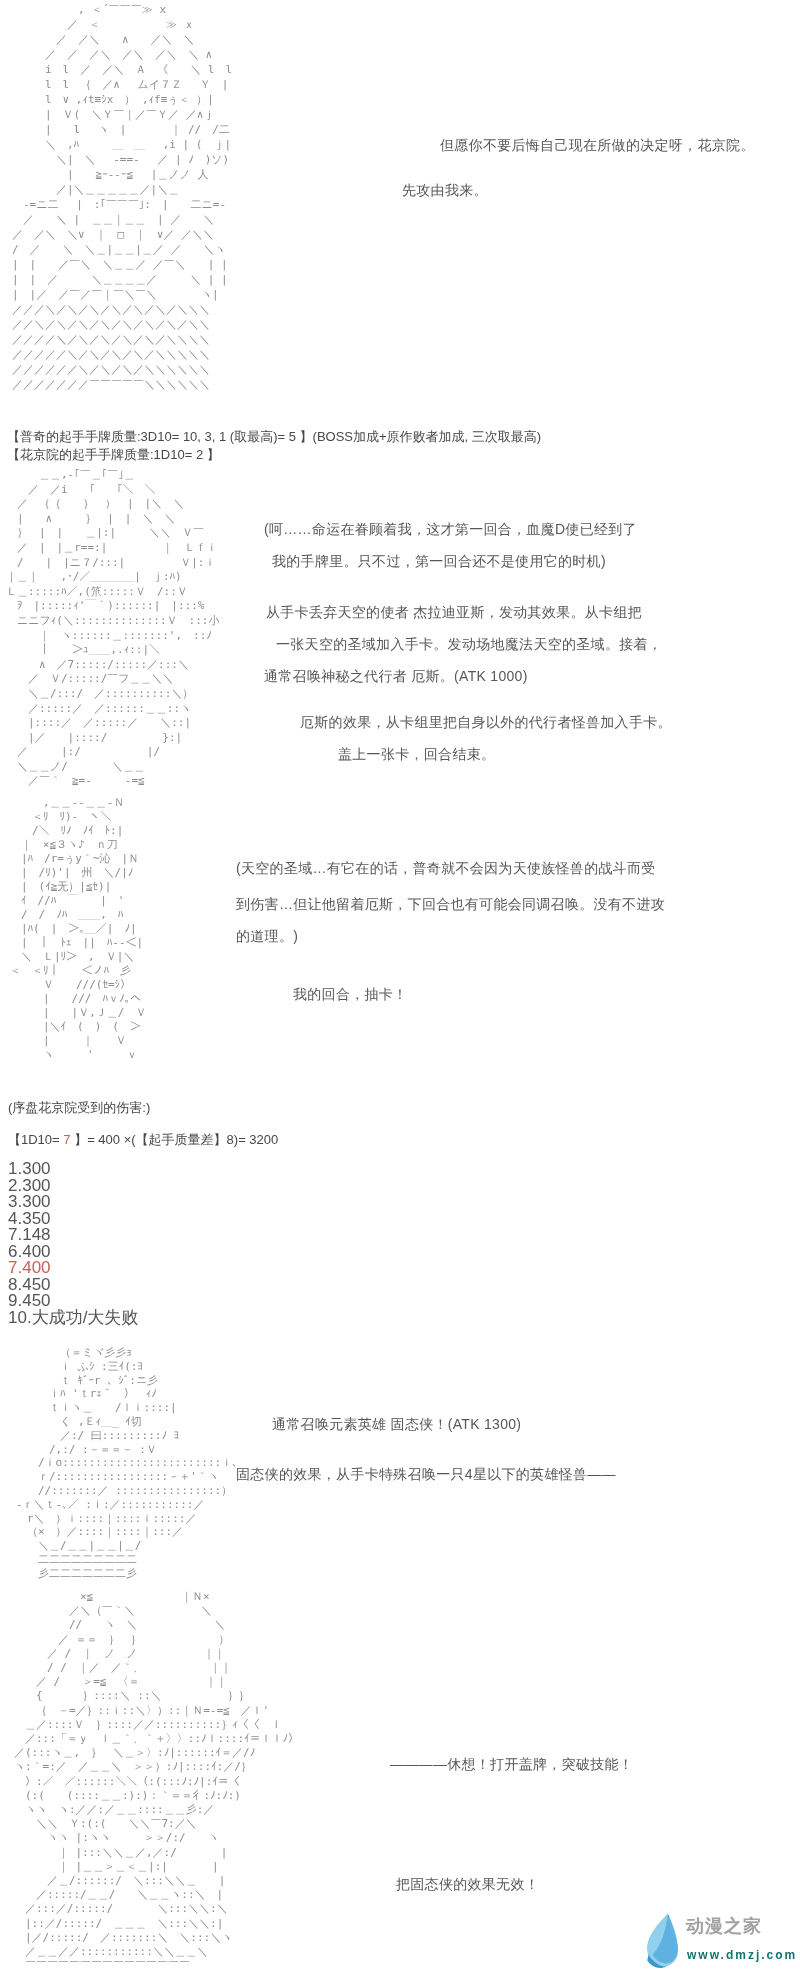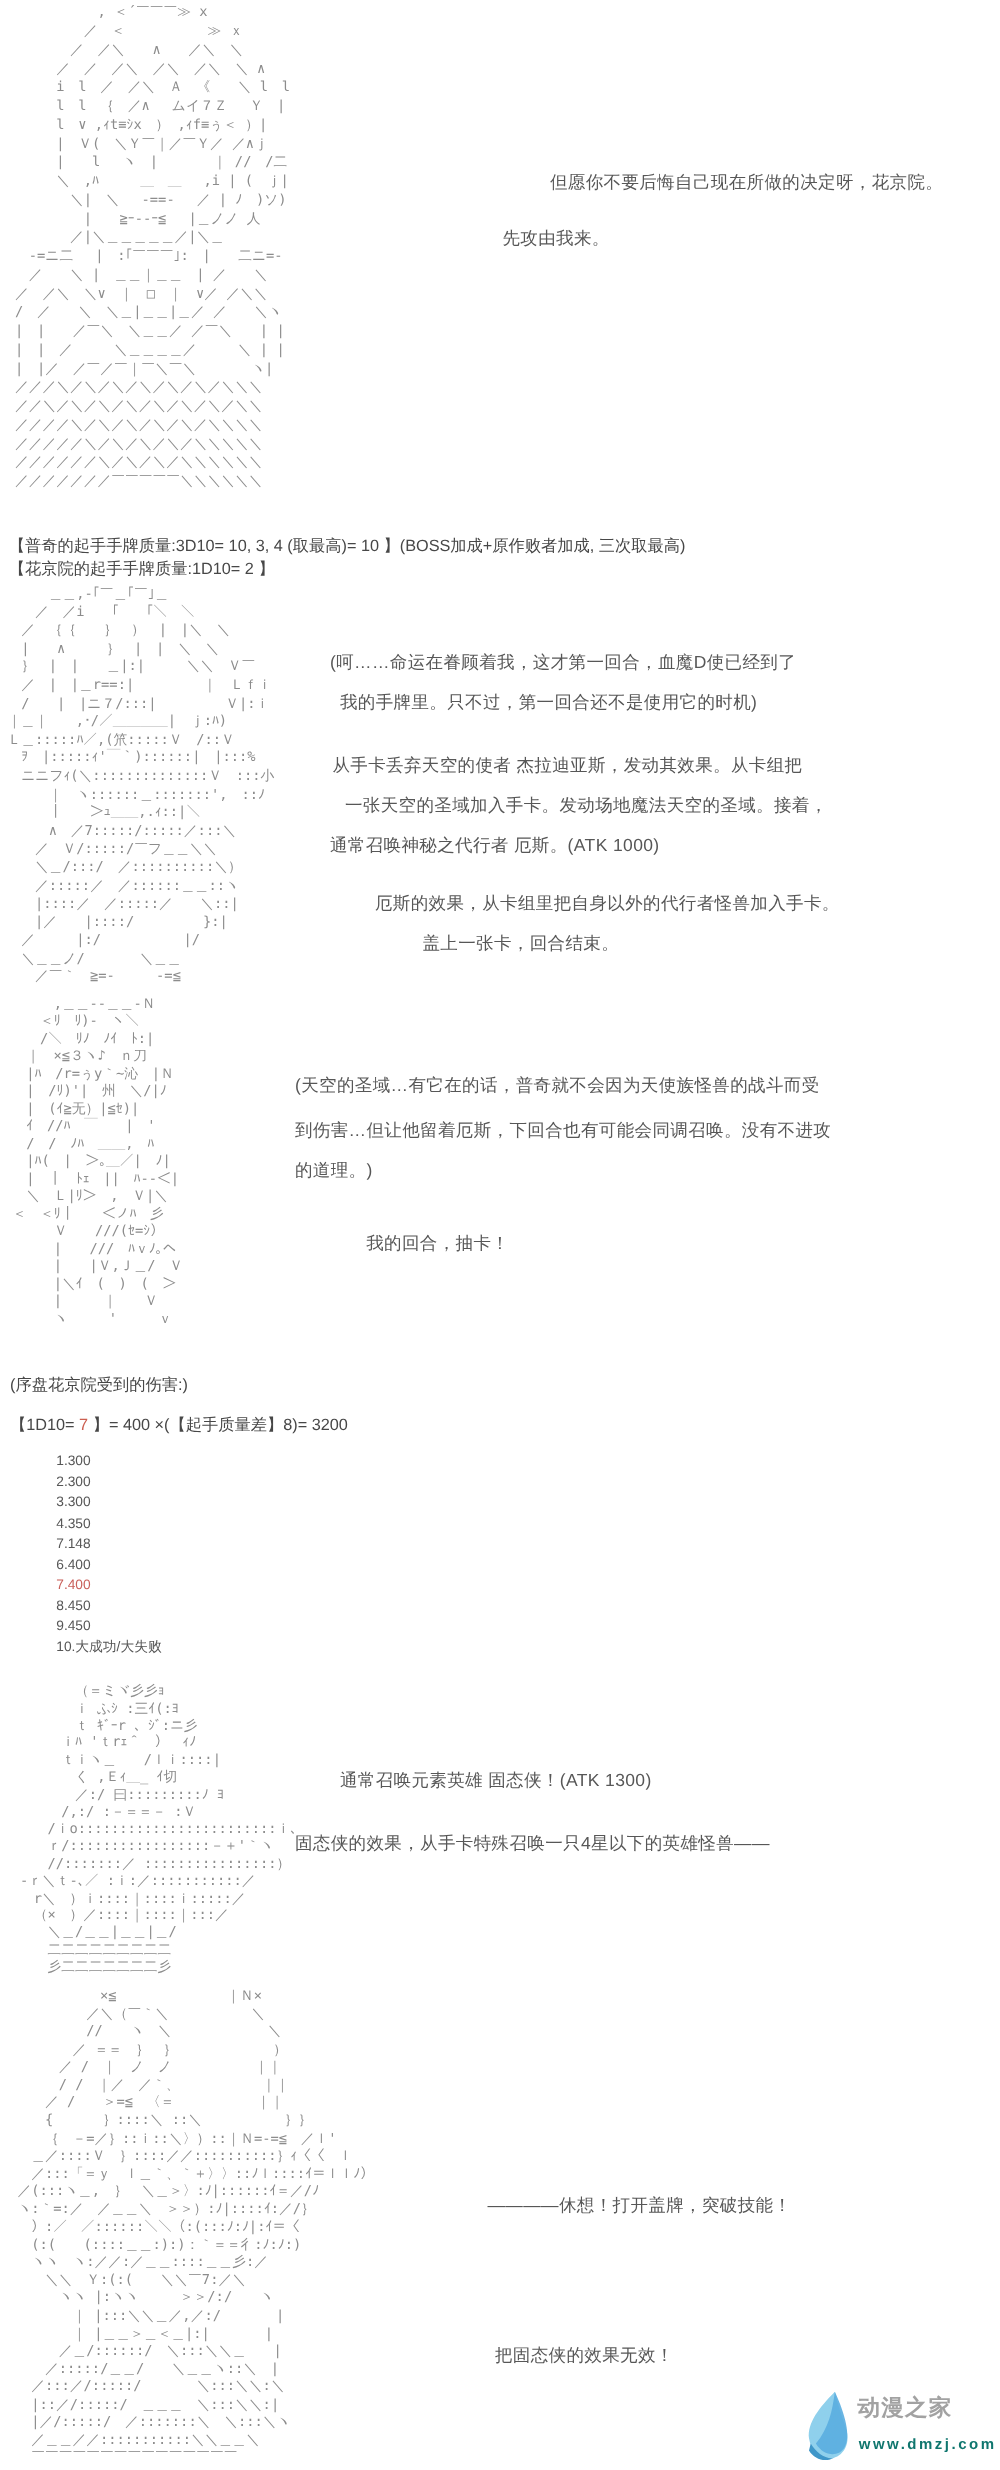--- a/index.html
+++ b/index.html
@@ -11,21 +11,21 @@
   .aa1{left:12px;top:2px;line-height:15px;}
   .aa2{left:6px;top:468px;line-height:14.6px;}
   .aa3{left:10px;top:796px;line-height:14px;}
   .aa4{left:16px;top:1346px;line-height:13.8px;}
   .aa5{left:14px;top:1590px;line-height:14.2px;}
   
   .txt{position:absolute;font-size:14px;color:#575757;white-space:nowrap;letter-spacing:0.3px;}
   .dice{position:absolute;font-size:13px;color:#474747;white-space:nowrap;}
   .red{color:#c9605b;}
   .roll-red{color:#cc5f50;}
-  .dmg-list{position:absolute;left:8px;top:1161px;font-size:11px;color:#565656;margin-left:37px;}
+  .dmg-list{position:absolute;left:8px;top:1161px;font-size:17px;color:#565656;}
   .dmg-list div{height:16.5px;line-height:16.5px;}
   
   .wm{position:absolute;left:636px;top:1896px;width:160px;height:76px;}
   .wm-icon{position:absolute;left:4px;top:16px;}
   .wm-title{position:absolute;left:50px;top:18px;font-size:18px;font-weight:bold;
             color:#a2a2a2;letter-spacing:1px;white-space:nowrap;}
   .wm-url{position:absolute;left:51px;top:52px;font-size:12px;font-weight:bold;
           color:#0f766e;letter-spacing:2px;white-space:nowrap;}
 </style>
 </head>
@@ -141,21 +141,21 @@
 　　／:::::/＿＿/　　＼＿＿ヽ::＼　|
 　／:::／/:::::/　　　　＼:::＼＼:＼
 　|::／/:::::/　＿＿＿　＼:::＼＼:|
 　|／/:::::/　／:::::::＼　＼:::＼ヽ
 　／＿＿／／:::::::::::＼＼＿＿＼
 　￣￣￣￣￣￣￣￣￣￣￣￣￣￣￣</pre>
 
   <div class="txt" style="left:396px;top:137px;margin-left:44px;">但愿你不要后悔自己现在所做的决定呀，花京院。</div>
   <div class="txt" style="left:402px;top:182px;">先攻由我来。</div>
 
-  <div class="dice" style="left:7px;top:428px;">【普奇的起手手牌质量:3D10= 10, 3, 4 (取最高)= 10 】(BOSS加成+原作败者加成, 三次取最高)</div>
+  <div class="dice" style="left:7px;top:428px;">【普奇的起手手牌质量:3D10= 10, 3, 1 (取最高)= 5 】(BOSS加成+原作败者加成, 三次取最高)</div>
   <div class="dice" style="left:7px;top:446px;">【花京院的起手手牌质量:1D10= 2 】</div>
 
   <div class="txt" style="left:264px;top:521px;">(呵……命运在眷顾着我，这才第一回合，血魔D使已经到了</div>
   <div class="txt" style="left:272px;top:553px;">我的手牌里。只不过，第一回合还不是使用它的时机)</div>
   <div class="txt" style="left:266px;top:604px;">从手卡丢弃天空的使者 杰拉迪亚斯，发动其效果。从卡组把</div>
   <div class="txt" style="left:276px;top:636px;">一张天空的圣域加入手卡。发动场地魔法天空的圣域。接着，</div>
   <div class="txt" style="left:264px;top:668px;text-align:center;">通常召唤神秘之代行者 厄斯。(ATK 1000)</div>
   <div class="txt" style="left:300px;top:714px;">厄斯的效果，从卡组里把自身以外的代行者怪兽加入手卡。</div>
   <div class="txt" style="left:338px;top:746px;">盖上一张卡，回合结束。</div>
 

